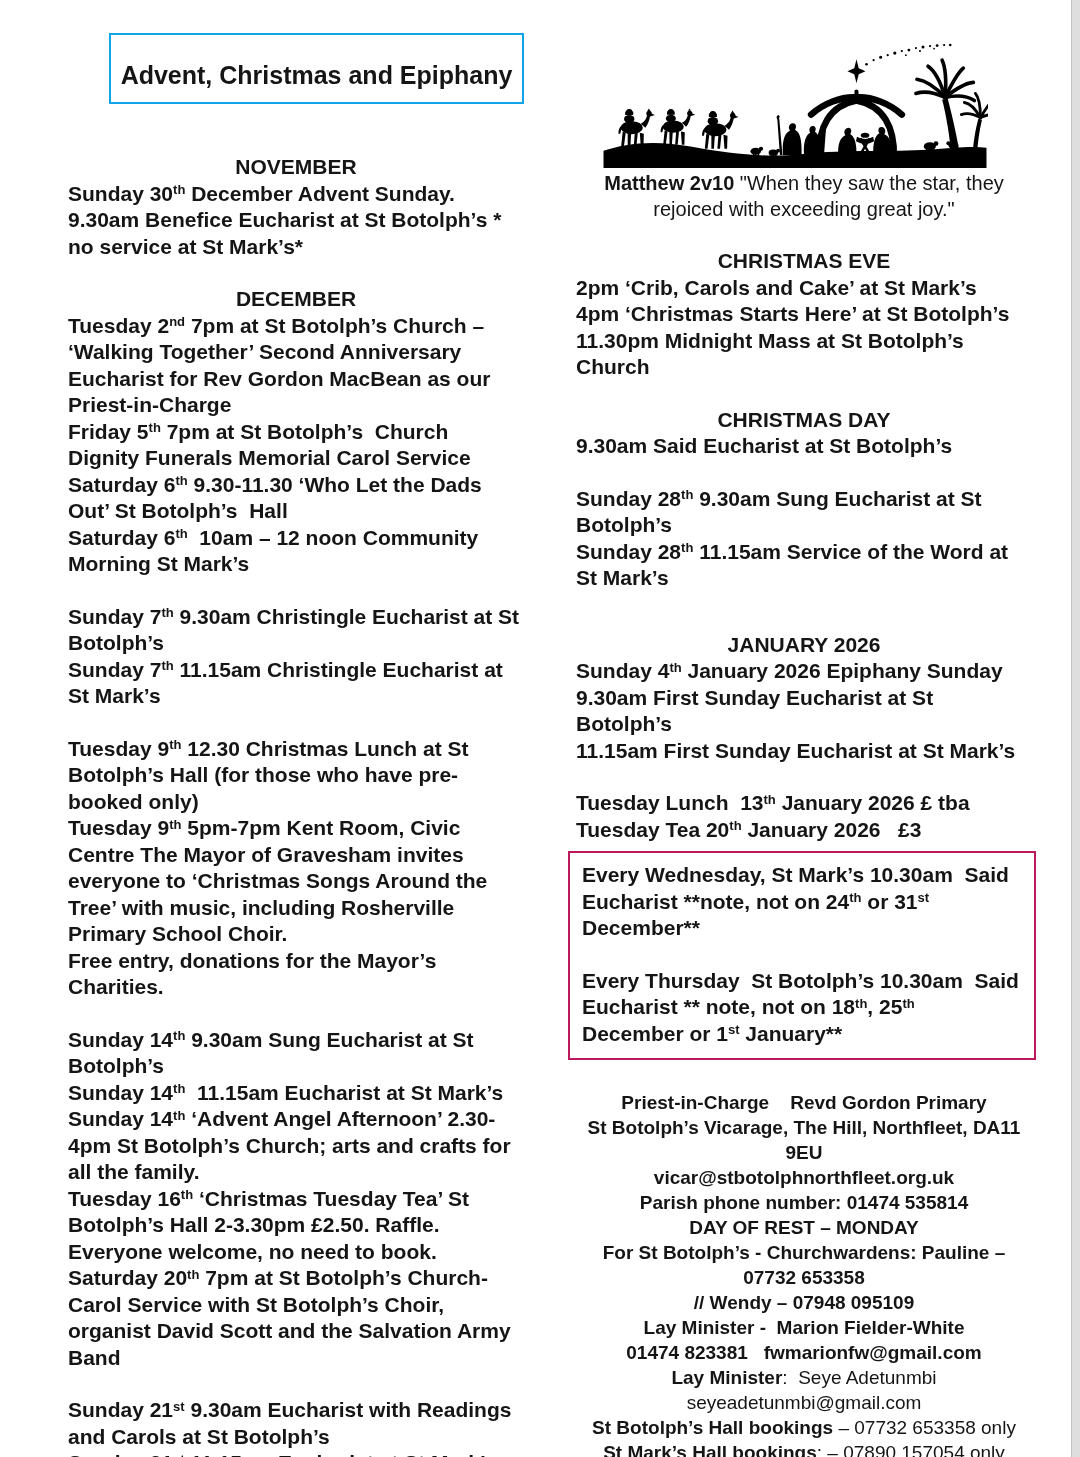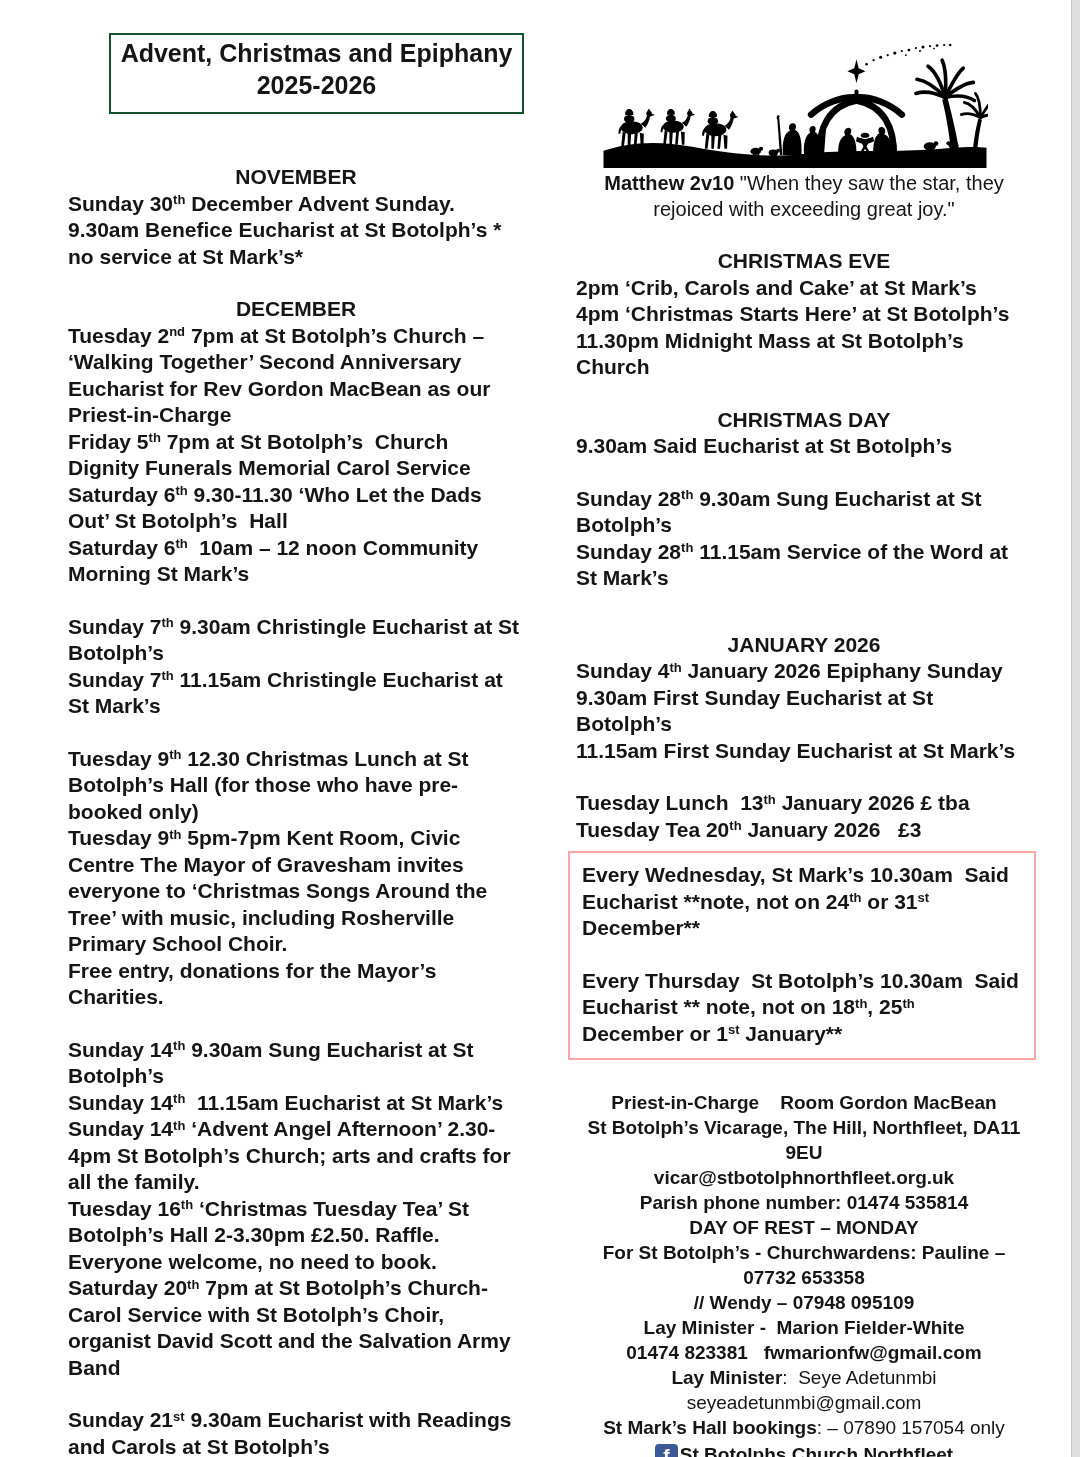--- a/index.html
+++ b/index.html
@@ -7,40 +7,40 @@
     width:1080px;height:1457px;background:#ffffff;overflow:hidden;position:relative;
     font-family:"Liberation Sans",sans-serif;color:#151515;
     -webkit-font-smoothing:antialiased;
   }
   .page{display:flex;padding:33px 0 0 68px;gap:52px;}
   .col{width:456px;}
   .col-right{padding-top:6px;}
 
   
   .title-box{
-    border:2px solid #14532d;padding:2px 6px 11px 6px;text-align:center;
+    border:2px solid #0ea5e9;padding:24px 6px 11px 6px;text-align:center;
     font-weight:700;font-size:25px;line-height:32px;margin-bottom:50px;margin-left:41px;
   }
 
   
   .blk{white-space:pre-wrap;font-size:21px;line-height:26.5px;font-weight:700;}
   .blk.h{text-align:center;}
   .sp{height:26px;}
   .sp2{height:40px;}
   sup{font-size:0.62em;font-weight:inherit;vertical-align:baseline;position:relative;top:-0.5em;line-height:0;}
 
   
   .nativity{width:386px;height:129px;margin-left:26px;display:block;}
 
   .caption{white-space:pre-wrap;text-align:center;font-size:20px;line-height:26px;font-weight:400;margin-top:2px;}
   .caption b{font-weight:700;}
 
   
   .note-box{
-    border:2px solid #fca5a5;margin:8px 0 0 -8px;width:468px;box-sizing:border-box;
+    border:2px solid #be185d;margin:8px 0 0 -8px;width:468px;box-sizing:border-box;
     padding:9px 12px 11px 12px;
   }
 
   
   .contact{margin-top:30px;text-align:center;}
   .cline{white-space:pre-wrap;font-size:19px;line-height:25px;font-weight:400;}
   .cline b{font-weight:700;}
   .ul{}
   .icon-row{display:flex;justify-content:center;align-items:center;height:30px;font-size:19px;font-weight:700;}
   .fb-icon{
@@ -57,21 +57,20 @@
   }
 </style>
 </head>
 <body style="--fb-blue: #3b5998; --edge: #dedede;">
 
 <div class="page">
 
   <div class="col col-left">
     <div class="title-box">
       <div>Advent, Christmas and Epiphany</div>
-      <div>2025-2026</div>
     </div>
     <div id="left-blocks">
         <div class="blk h">NOVEMBER</div>
         <div class="blk">Sunday 30<sup>th</sup> December Advent Sunday.</div>
         <div class="blk">9.30am Benefice Eucharist at St Botolph’s * no service at St Mark’s*</div>
         <div class="sp"></div>
         <div class="blk h">DECEMBER</div>
         <div class="blk">Tuesday 2<sup>nd</sup> 7pm at St Botolph’s Church – ‘Walking Together’ Second Anniversary Eucharist for Rev Gordon MacBean as our Priest-in-Charge</div>
         <div class="blk">Friday 5<sup>th</sup> 7pm at St Botolph’s  Church Dignity Funerals Memorial Carol Service</div>
         <div class="blk">Saturday 6<sup>th</sup> 9.30-11.30 ‘Who Let the Dads Out’ St Botolph’s  Hall</div>
@@ -222,30 +221,31 @@
     <div class="note-box">
       <div id="box-blocks">
           <div class="blk">Every Wednesday, St Mark’s 10.30am  Said Eucharist **note, not on 24<sup>th</sup> or 31<sup>st</sup> December**</div>
           <div class="sp"></div>
           <div class="blk">Every Thursday  St Botolph’s 10.30am  Said Eucharist ** note, not on 18<sup>th</sup>, 25<sup>th</sup> December or 1<sup>st</sup> January**</div>
         </div>
     </div>
 
     <div class="contact">
       <div id="contact-lines">
-          <div class="cline"><b>Priest-in-Charge    Room Gordon MacBean</b></div>
+          <div class="cline"><b>Priest-in-Charge    Revd Gordon Primary</b></div>
           <div class="cline"><b>St Botolph’s Vicarage, The Hill, Northfleet, DA11 9EU</b></div>
           <div class="cline"><b>vicar@stbotolphnorthfleet.org.uk</b></div>
           <div class="cline"><b>Parish phone number: 01474 535814</b></div>
           <div class="cline"><b>DAY OF REST – MONDAY</b></div>
           <div class="cline"><b>For St Botolph’s - Churchwardens: Pauline – 07732 653358</b></div>
           <div class="cline"><b>// Wendy – 07948 095109</b></div>
           <div class="cline"><b>Lay Minister -  Marion Fielder-White</b></div>
           <div class="cline"><b>01474 823381   <span class="ul">fwmarionfw@gmail.com</span></b></div>
           <div class="cline"><b>Lay Minister</b>:  Seye Adetunmbi <span class="ul">seyeadetunmbi@gmail.com</span></div>
+          <div class="cline"><b>St Botolph’s Hall bookings</b> – 07732 653358 only</div>
           <div class="cline"><b>St Mark’s Hall bookings</b>: – 07890 157054 only</div>
         </div>
       <div class="icon-row">
         <span class="fb-icon">
             <span>f</span>
           </span>
           <span class="ul">St Botolphs Church Northfleet</span>
       </div>
 
     </div>

